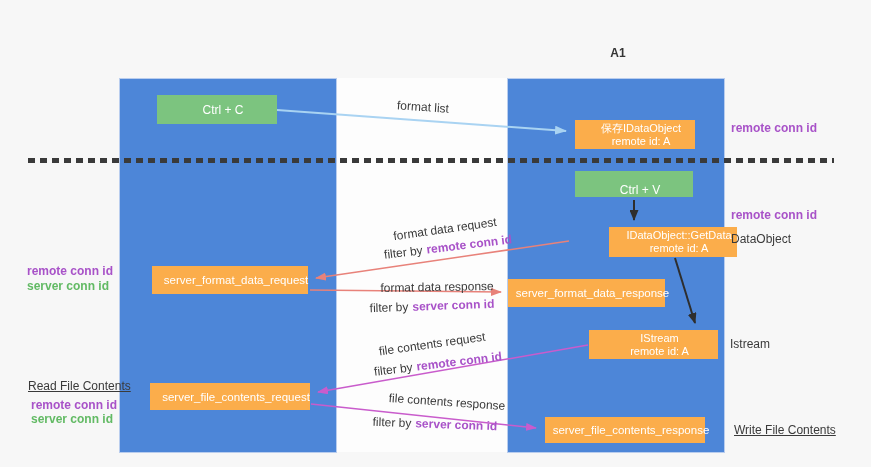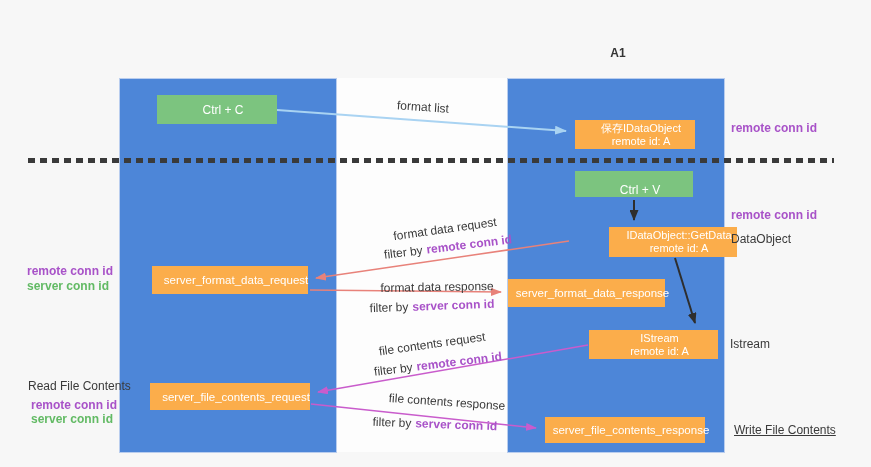--- a/index.html
+++ b/index.html
@@ -52,21 +52,21 @@
   .n-fileres{left:545px;top:417px;width:160px;height:26px;}
 
   
   .lbl{font-size:12px;white-space:nowrap;}
   .bold{font-weight:bold;}
   .purple{color:var(--accent-purple,#a852c8);}
   .greenlbl{color:var(--accent-green,#62ba64);}
   .r1{left:731px;top:121px;} .r2{left:731px;top:208px;} .r3{left:731px;top:232px;}
   .r4{left:730px;top:337px;} .r5{left:734px;top:423px;text-decoration:underline;}
   .l1a{left:27px;top:264px;} .l1b{left:27px;top:279px;}
-  .l2t{left:28px;top:379px;} .l2a{left:31px;top:398px;} .l2b{left:31px;top:412px;}
+  .l2t{left:28px;top:379px;text-decoration:underline;} .l2a{left:31px;top:398px;} .l2b{left:31px;top:412px;}
 
   .flow{position:absolute;font-size:12px;white-space:nowrap;}
   .flow .pre{margin-right:4px;}
   .f-list {left:423px;top:107px;transform:translate(-50%,-50%) rotate(4deg);}
   .f-freq {left:445px;top:229px;transform:translate(-50%,-50%) rotate(-8deg);}
   .f-freqf{left:448px;top:247px;transform:translate(-50%,-50%) rotate(-7deg);}
   .f-fres {left:437px;top:287px;transform:translate(-50%,-50%) rotate(-1deg);}
   .f-fresf{left:432px;top:306px;transform:translate(-50%,-50%) rotate(-2deg);}
   .f-creq {left:432px;top:344px;transform:translate(-50%,-50%) rotate(-8deg);}
   .f-creqf{left:438px;top:364px;transform:translate(-50%,-50%) rotate(-7deg);}

